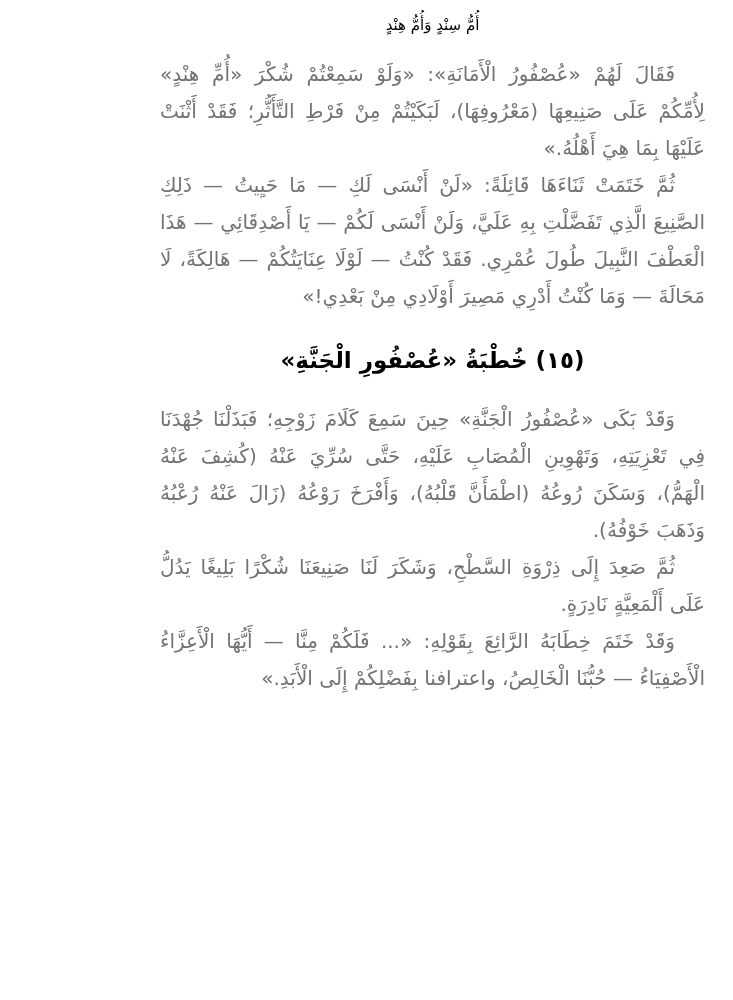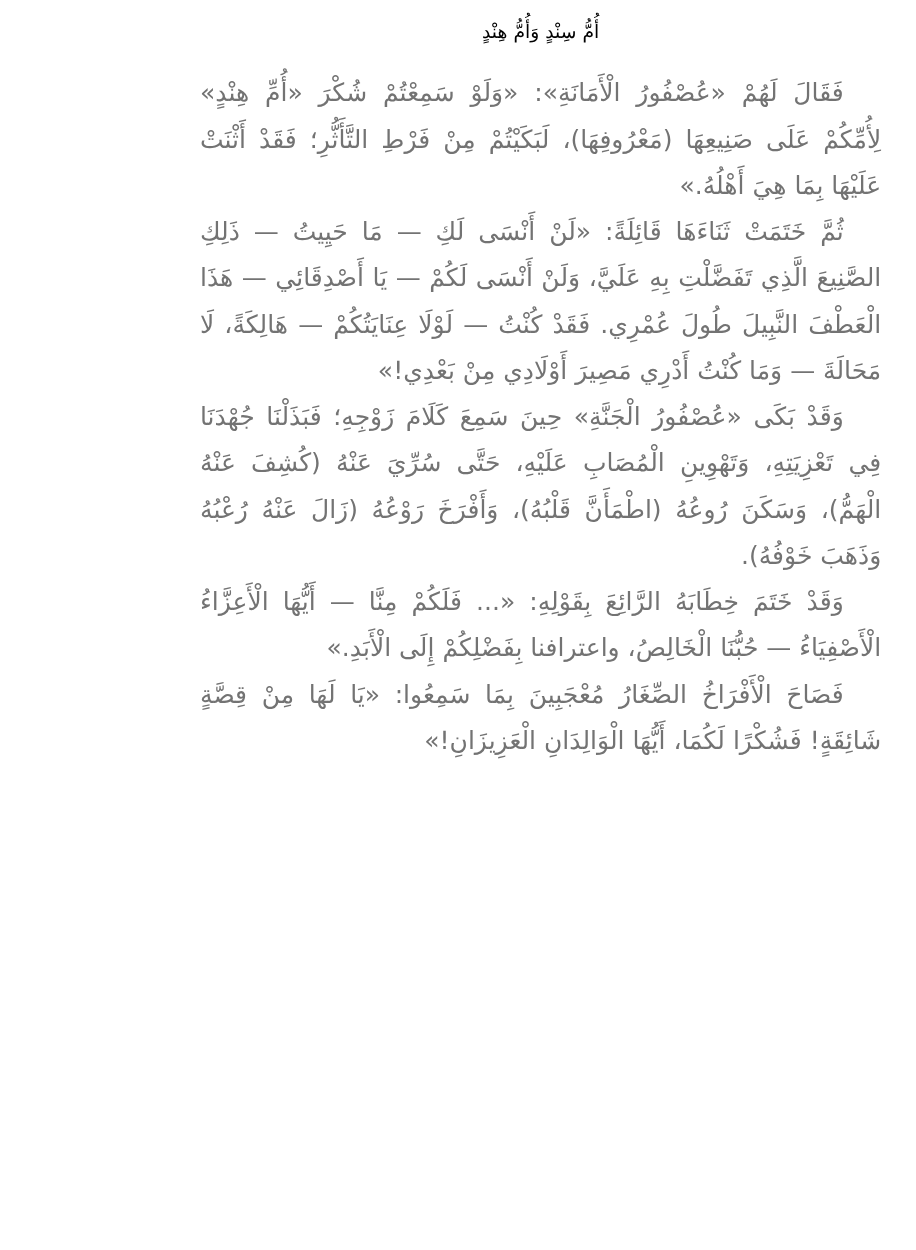--- a/index.html
+++ b/index.html
@@ -48,22 +48,23 @@
 <body>
 
 <div class="page">
 
   <div class="running-head">أُمُّ سِنْدٍ وَأُمُّ هِنْدٍ</div>
 
   <p class="para">فَقَالَ لَهُمْ «عُصْفُورُ الْأَمَانَةِ»: «وَلَوْ سَمِعْتُمْ شُكْرَ «أُمِّ هِنْدٍ» لِأُمِّكُمْ عَلَى صَنِيعِهَا (مَعْرُوفِهَا)، لَبَكَيْتُمْ مِنْ فَرْطِ التَّأَثُّرِ؛ فَقَدْ أَثْنَتْ عَلَيْهَا بِمَا هِيَ أَهْلُهُ.»</p>
 
   <p class="para">ثُمَّ خَتَمَتْ ثَنَاءَهَا قَائِلَةً: «لَنْ أَنْسَى لَكِ — مَا حَيِيتُ — ذَلِكِ الصَّنِيعَ الَّذِي تَفَضَّلْتِ بِهِ عَلَيَّ، وَلَنْ أَنْسَى لَكُمْ — يَا أَصْدِقَائِي — هَذَا الْعَطْفَ النَّبِيلَ طُولَ عُمْرِي. فَقَدْ كُنْتُ — لَوْلَا عِنَايَتُكُمْ — هَالِكَةً، لَا مَحَالَةَ — وَمَا كُنْتُ أَدْرِي مَصِيرَ أَوْلَادِي مِنْ بَعْدِي!»</p>
 
+  <h2 class="section-heading">(١٥) خُطْبَةُ «عُصْفُورِ الْجَنَّةِ»</h2>
 
   <p class="para">وَقَدْ بَكَى «عُصْفُورُ الْجَنَّةِ» حِينَ سَمِعَ كَلَامَ زَوْجِهِ؛ فَبَذَلْنَا جُهْدَنَا فِي تَعْزِيَتِهِ، وَتَهْوِينِ الْمُصَابِ عَلَيْهِ، حَتَّى سُرِّيَ عَنْهُ (كُشِفَ عَنْهُ الْهَمُّ)، وَسَكَنَ رُوعُهُ (اطْمَأَنَّ قَلْبُهُ)، وَأَفْرَخَ رَوْعُهُ (زَالَ عَنْهُ رُعْبُهُ وَذَهَبَ خَوْفُهُ).</p>
 
+  <p class="para">ثُمَّ صَعِدَ إِلَى ذِرْوَةِ السَّطْحِ، وَشَكَرَ لَنَا صَنِيعَنَا شُكْرًا بَلِيغًا يَدُلُّ عَلَى أَلْمَعِيَّةٍ نَادِرَةٍ.</p>
 
   <p class="para">وَقَدْ خَتَمَ خِطَابَهُ الرَّائِعَ بِقَوْلِهِ: «... فَلَكُمْ مِنَّا — أَيُّهَا الْأَعِزَّاءُ الْأَصْفِيَاءُ — حُبُّنَا الْخَالِصُ، واعترافنا بِفَضْلِكُمْ إِلَى الْأَبَدِ.»</p>
 
 
-  <p class="para">فَصَاحَ الْأَفْرَاخُ الصِّغَارُ مُعْجَبِينَ بِمَا سَمِعُوا: «يَا لَهَا مِنْ قِصَّةٍ شَائِقَةٍ! فَشُكْرًا لَكُمَا، أَيُّهَا الْوَالِدَانِ الْعَزِيزَانِ!»</p>
 
 </div>
 
 </body></html>

